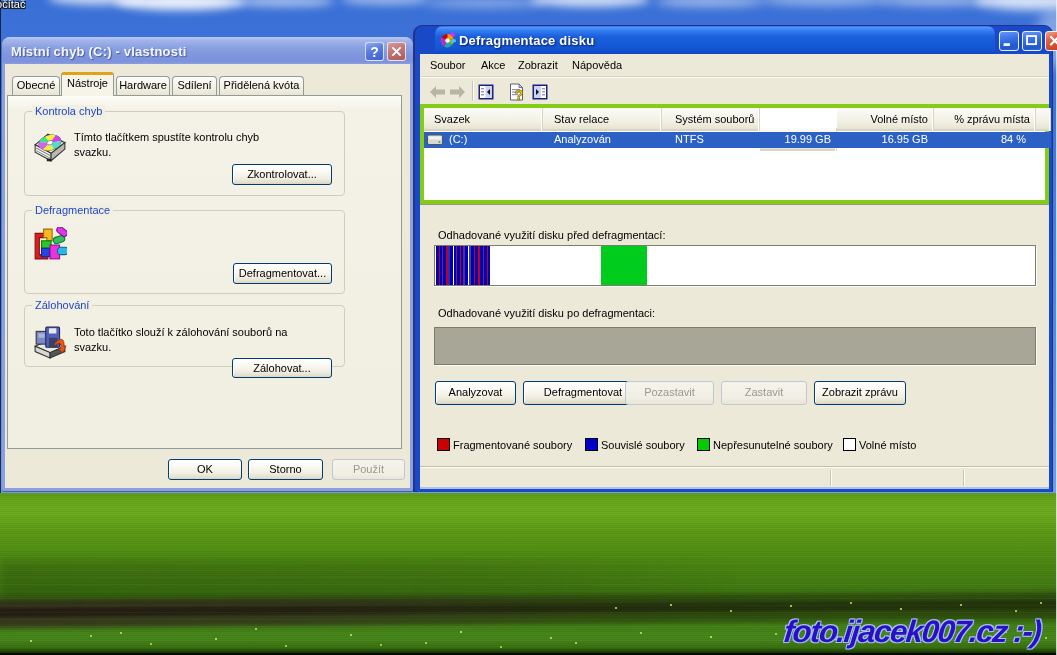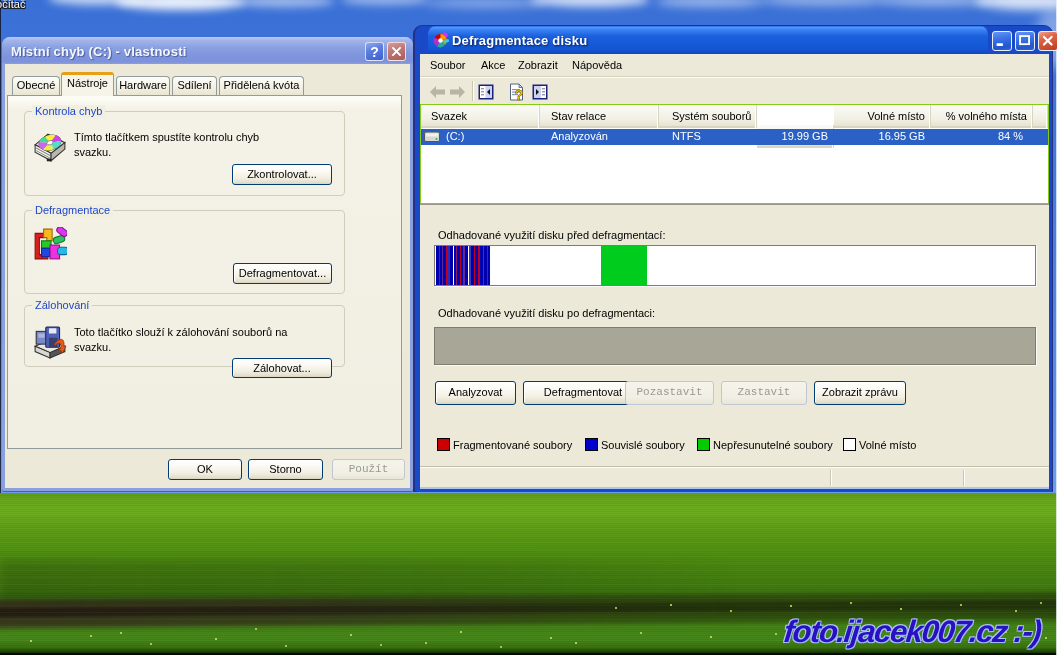--- a/index.html
+++ b/index.html
@@ -42,21 +42,21 @@
 #leftline { left:0; top:0; width:1px; height:493px; background:rgba(10,10,20,0.75); }
 #rightline { left:1056px; top:0; width:1px; height:655px; background:rgba(240,244,250,0.8); }
 #pclabel { left:-10px; top:-2px; color:#fff; font-size:11px;
   text-shadow:1px 1px 0 #1a1a1a, -1px 1px 0 #1a1a1a, 1px -1px 0 #1a1a1a, 0 1px 1px #000; }
 
 
 .xpbtn { border:1px solid #003c74; border-radius:3px; text-align:center;
   background:linear-gradient(180deg,#ffffff 0%,#fbfaf5 30%,#f1eee1 70%,#e3dfcd 92%,#d8d3bf 100%);
   box-shadow: inset 1px 1px 0 rgba(255,255,255,0.9); font-size:11px; line-height:18px; }
 .xpbtn.dis { border-color:#c0c7d2; color:#9a9a8e;
-  background:linear-gradient(180deg,#f5f4ec 0%,#f1efe4 70%,#e9e6d7 100%); box-shadow:none;font-family:Liberation Mono, monospace; }
+  background:linear-gradient(180deg,#f5f4ec 0%,#f1efe4 70%,#e9e6d7 100%); box-shadow:none; }
 .gbox { border:1px solid #d0cdba; border-radius:4px; }
 .glabel { position:absolute; top:-7px; left:7px; background:#f1efe2; padding:0 3px; color:#1e46c8; font-size:11px; line-height:13px; }
 
 
 #dlg { left:2px; top:37px; width:411px; height:454px; border-radius:8px 8px 2px 2px;
   background:#8c9fdf; box-shadow:0 1px 0 rgba(30,45,100,0.55); }
 #dlg .tbar { position:absolute; left:0; top:0; width:411px; height:28px; border-radius:8px 8px 0 0;
   background:linear-gradient(180deg,#bcc9f0 0%,#a2b4ea 12%,#89a0e2 38%,#7e94dc 68%,#7d92da 88%,#90a3e2 100%); }
 #dlg .tbar .txt { position:absolute; left:9px; top:7px; color:#f4f6fc; font-size:13px; font-weight:bold;
   text-shadow:1px 1px 1px rgba(70,85,150,0.9); letter-spacing:0.2px; }
@@ -78,38 +78,38 @@
 .tabtxt { display:block; margin-top:2px; }
 
 
 .dtext { position:absolute; font-size:11px; line-height:14.5px; }
 
 
 #winext { left:413px; top:25px; width:640px; height:467px; border-radius:9px 9px 0 0;
   background:#1a49c8; border:1px solid #243184; border-left-width:2px; }
 #win { left:417px; top:26px; width:635px; height:466px; border-radius:8px 8px 0 0;
   background:#1a49c8; }
-#win .tbar { position:absolute; left:11px; top:0; width:560px; height:29px; border-radius:8px 8px 0 0;
+#win .tbar { position:absolute; left:18px; top:0; width:560px; height:29px; border-radius:8px 8px 0 0;
   background:linear-gradient(180deg,#2a6ae8 0%,#5095fa 5%,#3a82f4 13%,#1c60de 35%,#165ad8 60%,#1355d2 80%,#1148c2 94%,#0d3fa8 100%);
   box-shadow:inset 0 -1px 0 #0a3aa0;text-align:center; }
 #win .tbar .txt { position:absolute; left:24px; top:7px; color:#fff; font-size:13px; font-weight:bold;
   text-shadow:1px 1px 2px rgba(0,20,80,0.9); letter-spacing:0.2px; }
 #win .client { position:absolute; left:3px; top:28px; width:629px; height:433px; background:#ece9d8; }
 #win .bborder { position:absolute; left:3px; top:461px; width:629px; height:2px; background:#aec5f0; }
 .wcap { position:absolute; top:5px; width:20px; height:20px; border-radius:3px; border:1px solid #e8f0fc;
   background:linear-gradient(170deg,#6796f2 0%,#3d74e8 35%,#2257cc 80%,#2f62d8 100%); }
 #menubar { position:absolute; left:3px; top:28px; width:602px; height:23px; background:#ece9d8;padding-left:44px; }
 .mitem { position:absolute; top:5px; font-size:11px; }
 #toolbar { position:absolute; left:3px; top:51px; width:629px; height:27px;
   border-top:1px solid #fbfaf6; box-shadow:0 -1px 0 #d8d4c2; }
 .tsep { position:absolute; top:3px; width:2px; height:20px;
   background:linear-gradient(90deg,#c9c5b2 1px,#ffffff 1px); }
 .arrow { position:absolute; top:8px; }
 #listv { position:absolute; left:3px; top:78px; width:629px; height:100px;
-  border:1px solid #84cc16; background:#fff; }
+  border:4px solid #84cc16; background:#fff; }
 .hdr { position:absolute; top:0; height:23px; font-size:11px;
   background:linear-gradient(180deg,#fbfbf7 0%,#f2f0e4 60%,#e9e6d5 85%,#e2deca 100%);
   border-right:1px solid #d8d5c2; box-shadow:inset -1px 0 0 #fff, inset 0 -2px 0 #d8d5c2; }
 .hdr span { position:absolute; top:5px; }
 .row { position:absolute; left:0; top:24px; width:627px; height:16px; background:#2b61c4; color:#fff; font-size:11px; }
 .row span { position:absolute; top:1px; }
 #panel { position:absolute; left:3px; top:178px; width:629px; height:262px; background:#ece9d8;
   border-top:1px solid #9a9688; }
 .plabel { position:absolute; left:18px; font-size:11px; }
 .pbar { position:absolute; left:14px; width:602px; height:41px; border:1px solid #7e7c6e; background:#fff; box-shadow:1px 1px 0 rgba(255,255,255,0.8); }
@@ -322,21 +322,21 @@
     <div class="hdr" style="left:238px;width:98px;">
         <span style="left:13px;">Systém souborů</span>
       </div>
     <div class="hdr" style="left:336px;width:77px;margin-top:20px;">
         <span style="right:6px;">Kapacita</span>
       </div>
     <div class="hdr" style="left:413px;width:97px;">
         <span style="right:5px;">Volné místo</span>
       </div>
     <div class="hdr" style="left:510px;width:102px;">
-        <span style="right:5px;">% volného místa</span>
+        <span style="right:5px;">% zprávu místa</span>
       </div>
     <div class="hdr" style="left:612px;width:15px;"></div>
     <div class="row">
       <svg style="position:absolute;left:3px;top:2px;" width="16" height="12" viewBox="0 0 16 12">
         <rect x="0.5" y="1" width="15" height="9.5" rx="1.5" fill="#d8d8d0" stroke="#555"></rect>
         <rect x="2" y="2.5" width="12" height="3" fill="#f2f2ee"></rect>
         <circle cx="12.5" cy="8" r="1" fill="#4a4"></circle>
       </svg>
       <span style="left:25px;">(C:)</span>
       <span style="left:130px;">Analyzován</span>

